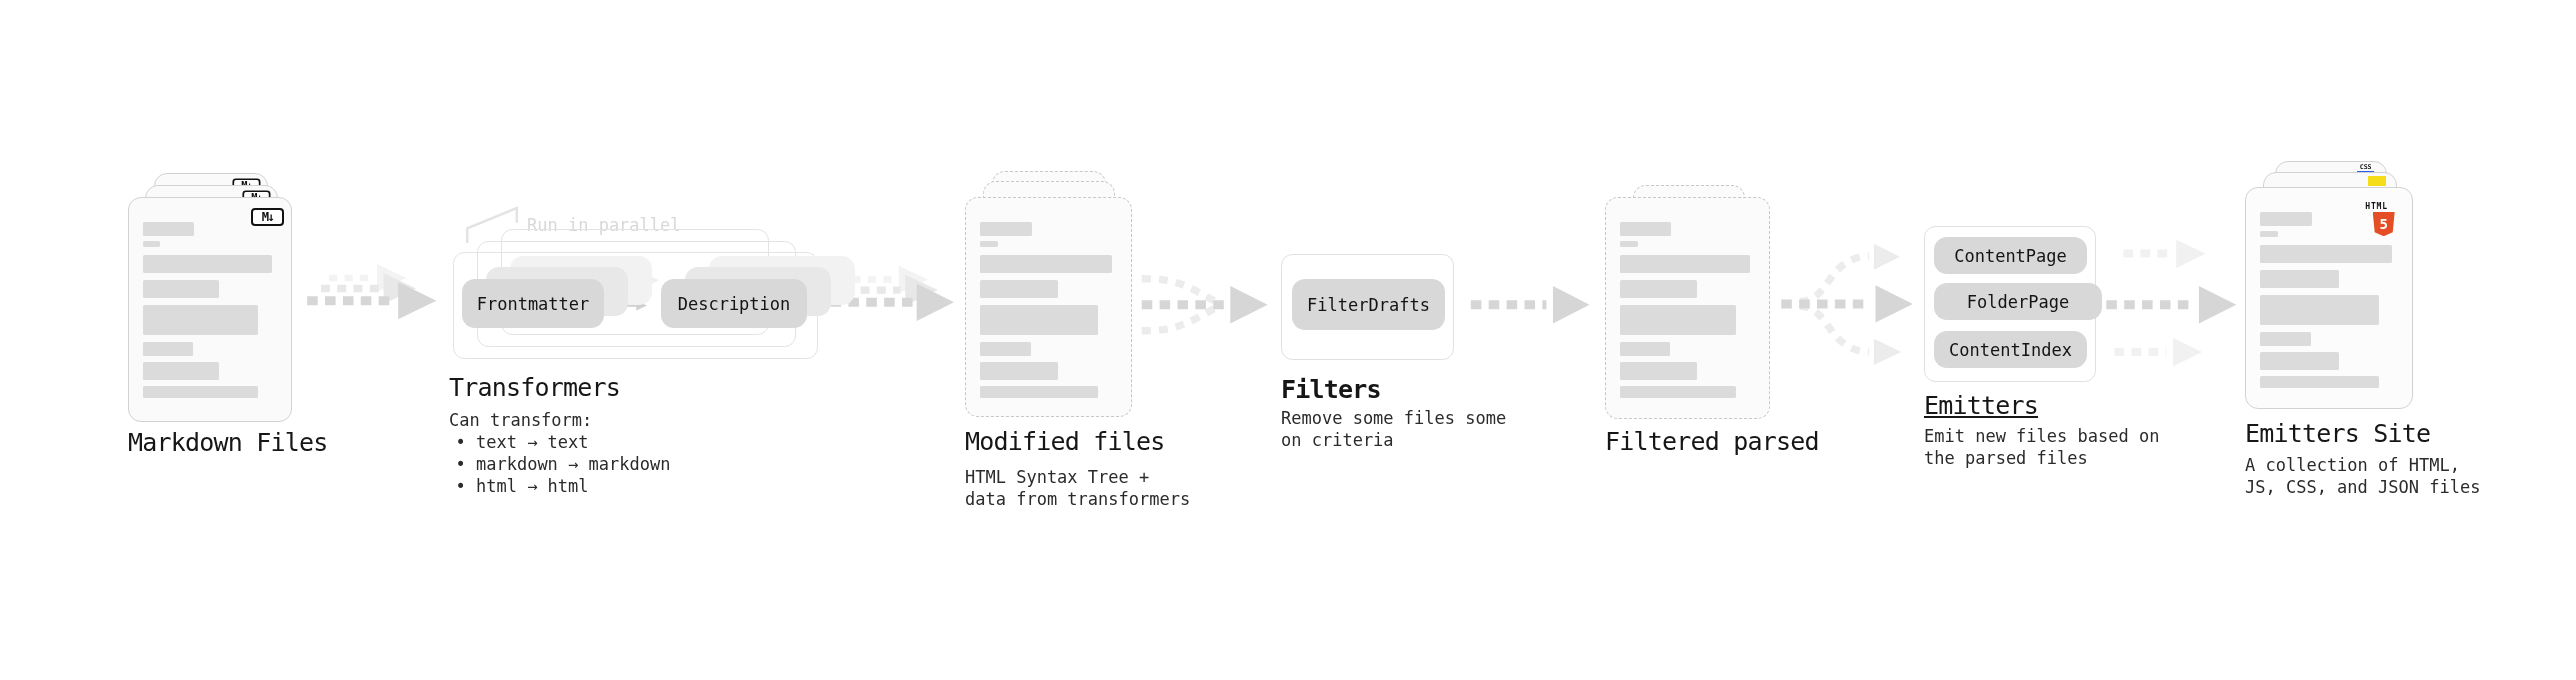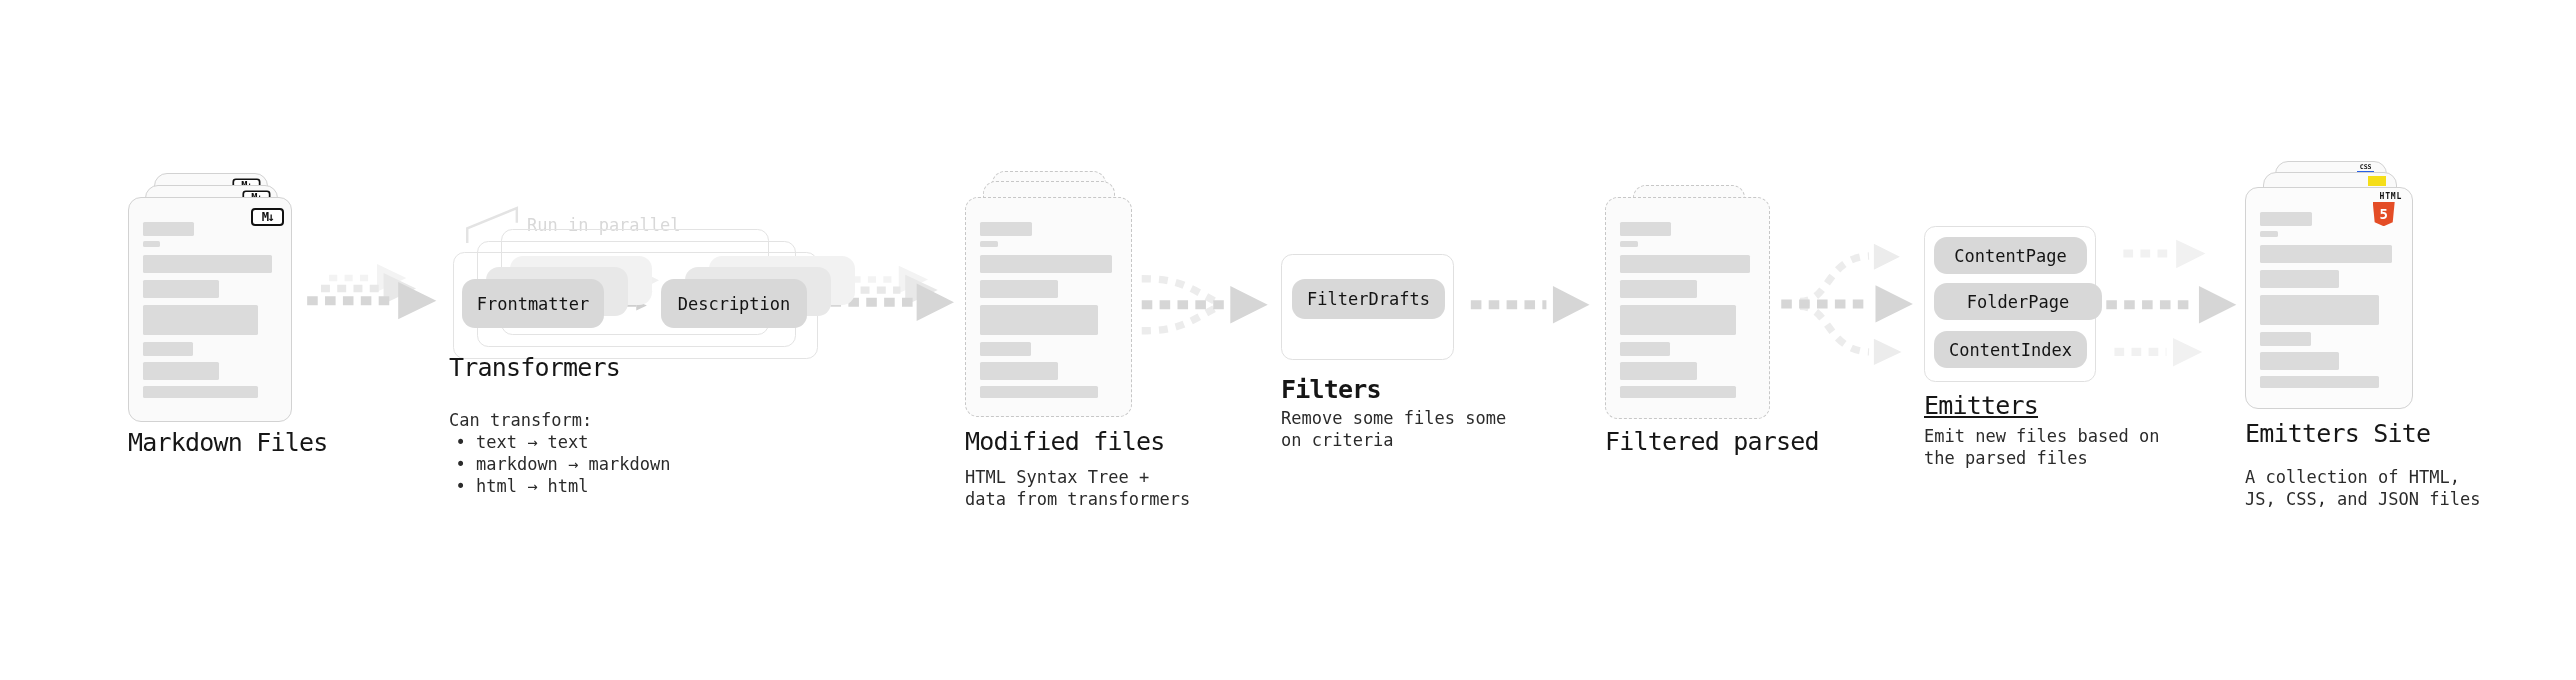--- a/index.html
+++ b/index.html
@@ -11,21 +11,21 @@
   .file-card{position:absolute;background:#fafafa;border:1.6px solid #d2d2d2;border-radius:13px;box-sizing:border-box;}
   .file-card.dashed{border:1.6px dashed #c7c7c7;background:#fbfbfb;}
   .bars{position:absolute;left:14px;right:14px;top:24.4px;}
   .bar{background:#dbdbdb;border-radius:1.6px;}
 
   
   .md-badge{position:absolute;right:7.3px;top:9.8px;width:32.5px;height:18.7px;background:#fff;
             border:2.4px solid #111;border-radius:4.1px;display:flex;align-items:center;justify-content:center;
             font-weight:bold;font-size:12.2px;letter-spacing:-1.6px;color:#111;box-sizing:border-box;}
   .md-badge.small{transform:scale(.85);right:4.1px;top:3.3px;}
-  .html5-badge{position:absolute;right:9.8px;top:4px;width:37px;text-align:right;}
+  .html5-badge{position:absolute;right:9.8px;top:14px;width:37px;text-align:left;}
   .html5-badge .word{font-size:8.1px;font-weight:bold;letter-spacing:0.8px;color:#111;line-height:9px;}
   .html5-shield{width:22px;height:24.4px;margin:0.8px auto 0;background:var(--html5-orange,#e44d26);
                 clip-path:polygon(0 0,100% 0,91% 84%,50% 100%,9% 84%);
                 display:flex;align-items:center;justify-content:center;
                 color:#fff;font-weight:bold;font-size:14px;}
   .css-badge{position:absolute;right:11.4px;top:1.6px;width:18px;text-align:center;}
   .css-badge .word{font-size:6.5px;font-weight:bold;color:#111;line-height:6.5px;letter-spacing:0;}
   .css-badge .bar-under{height:3.3px;width:16.3px;margin:0.8px auto 0;background:var(--css-blue,#2760e6);}
   .js-badge{position:absolute;right:9.8px;top:3.3px;width:18px;height:9.8px;background:var(--js-yellow,#f5de19);}
 
@@ -155,21 +155,21 @@
     <div class="frame" style="left:453px;top:252px;width:365px;height:107px;"></div>
 
     <div class="pill ghost2" style="left:510px;top:256px;width:142px;height:49px;"></div>
     <div class="pill ghost2" style="left:709px;top:256px;width:146px;height:49px;"></div>
     <div class="pill ghost1" style="left:486px;top:267px;width:142px;height:49px;"></div>
     <div class="pill ghost1" style="left:685px;top:267px;width:146px;height:49px;"></div>
 
     <div class="pill" style="left:462px;top:279px;width:142px;height:49px;z-index:4;">Frontmatter</div>
     <div class="pill" style="left:661px;top:279px;width:146px;height:49px;z-index:4;">Description</div>
 
-    <div class="stage-title" style="left:449px;top:354px;">Transformers</div>
+    <div class="stage-title" style="left:449px;top:374px;">Transformers</div>
     <div class="stage-desc" style="left:449px;top:409px;">
       <div class="line">Can transform:</div>
       <div class="line bullet">• text → text</div>
       <div class="line bullet">• markdown → markdown</div>
       <div class="line bullet">• html → html</div>
     </div>
   </div>
 
   <div>
     <div class="file-card dashed" style="left:992px;top:171px;width:114px;height:57px;z-index:1;"></div>
@@ -188,21 +188,21 @@
     </div>
     <div class="stage-title" style="left:965px;top:428px;">Modified files</div>
     <div class="stage-desc" style="left:965px;top:466px;">
       <div class="line">HTML Syntax Tree +</div>
       <div class="line">data from transformers</div>
     </div>
   </div>
 
   <div>
     <div class="panel" style="left:1281px;top:254px;width:173px;height:106px;"></div>
-    <div class="pill" style="left:1292px;top:279px;width:153px;height:40px;">FilterDrafts</div>
+    <div class="pill" style="left:1292px;top:279px;width:153px;height:51px;">FilterDrafts</div>
     <div class="stage-title" style="left:1281px;top:376px;font-weight:bold;">Filters</div>
     <div class="stage-desc" style="left:1281px;top:407px;">
       <div class="line">Remove some files some</div>
       <div class="line">on criteria</div>
     </div>
   </div>
 
   <div>
     <div class="file-card dashed" style="left:1633px;top:185px;width:112px;height:57px;z-index:1;"></div>
     <div class="file-card dashed" style="left:1605px;top:197px;width:165px;height:222px;z-index:2;">
@@ -254,20 +254,20 @@
           <div class="bar" style="width: 13%; height: 5.7px; margin-bottom: 8.1px;"></div>
           <div class="bar" style="width: 96%; height: 18px; margin-bottom: 6.5px;"></div>
           <div class="bar" style="width: 57%; height: 18px; margin-bottom: 7.3px;"></div>
           <div class="bar" style="width: 86%; height: 30px; margin-bottom: 7.3px;"></div>
           <div class="bar" style="width: 37%; height: 14px; margin-bottom: 5.7px;"></div>
           <div class="bar" style="width: 57%; height: 18px; margin-bottom: 6.5px;"></div>
           <div class="bar" style="width: 86%; height: 11.4px; margin-bottom: 0px;"></div>
         </div>
     </div>
     <div class="stage-title" style="left:2245px;top:420px;">Emitters Site</div>
-    <div class="stage-desc" style="left:2245px;top:454px;margin-top:12px;">
+    <div class="stage-desc" style="left:2245px;top:454px;">
       <div class="line">A collection of HTML,</div>
       <div class="line">JS, CSS, and JSON files</div>
     </div>
   </div>
 
 </div>
 
 
 </body></html>

